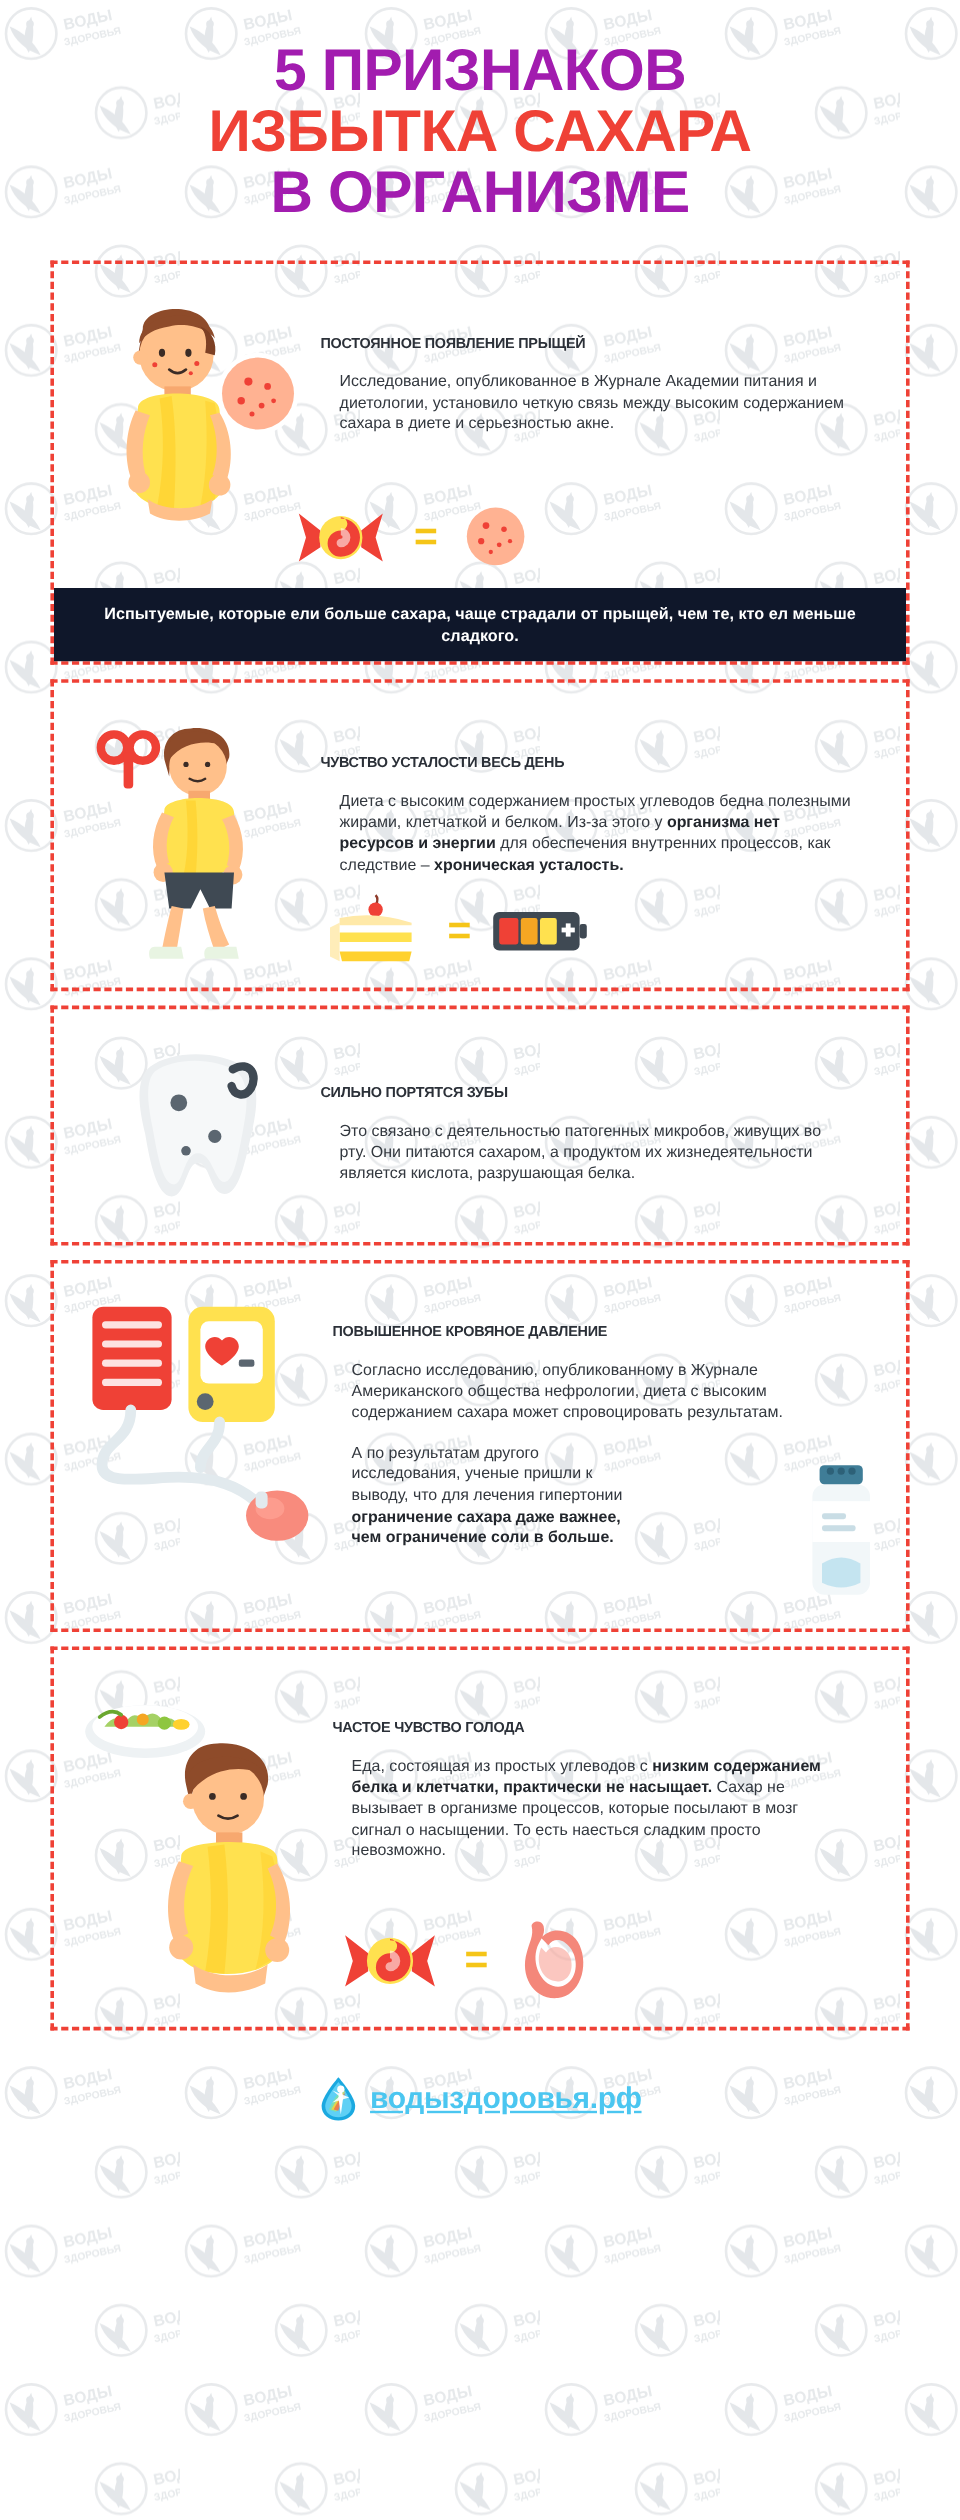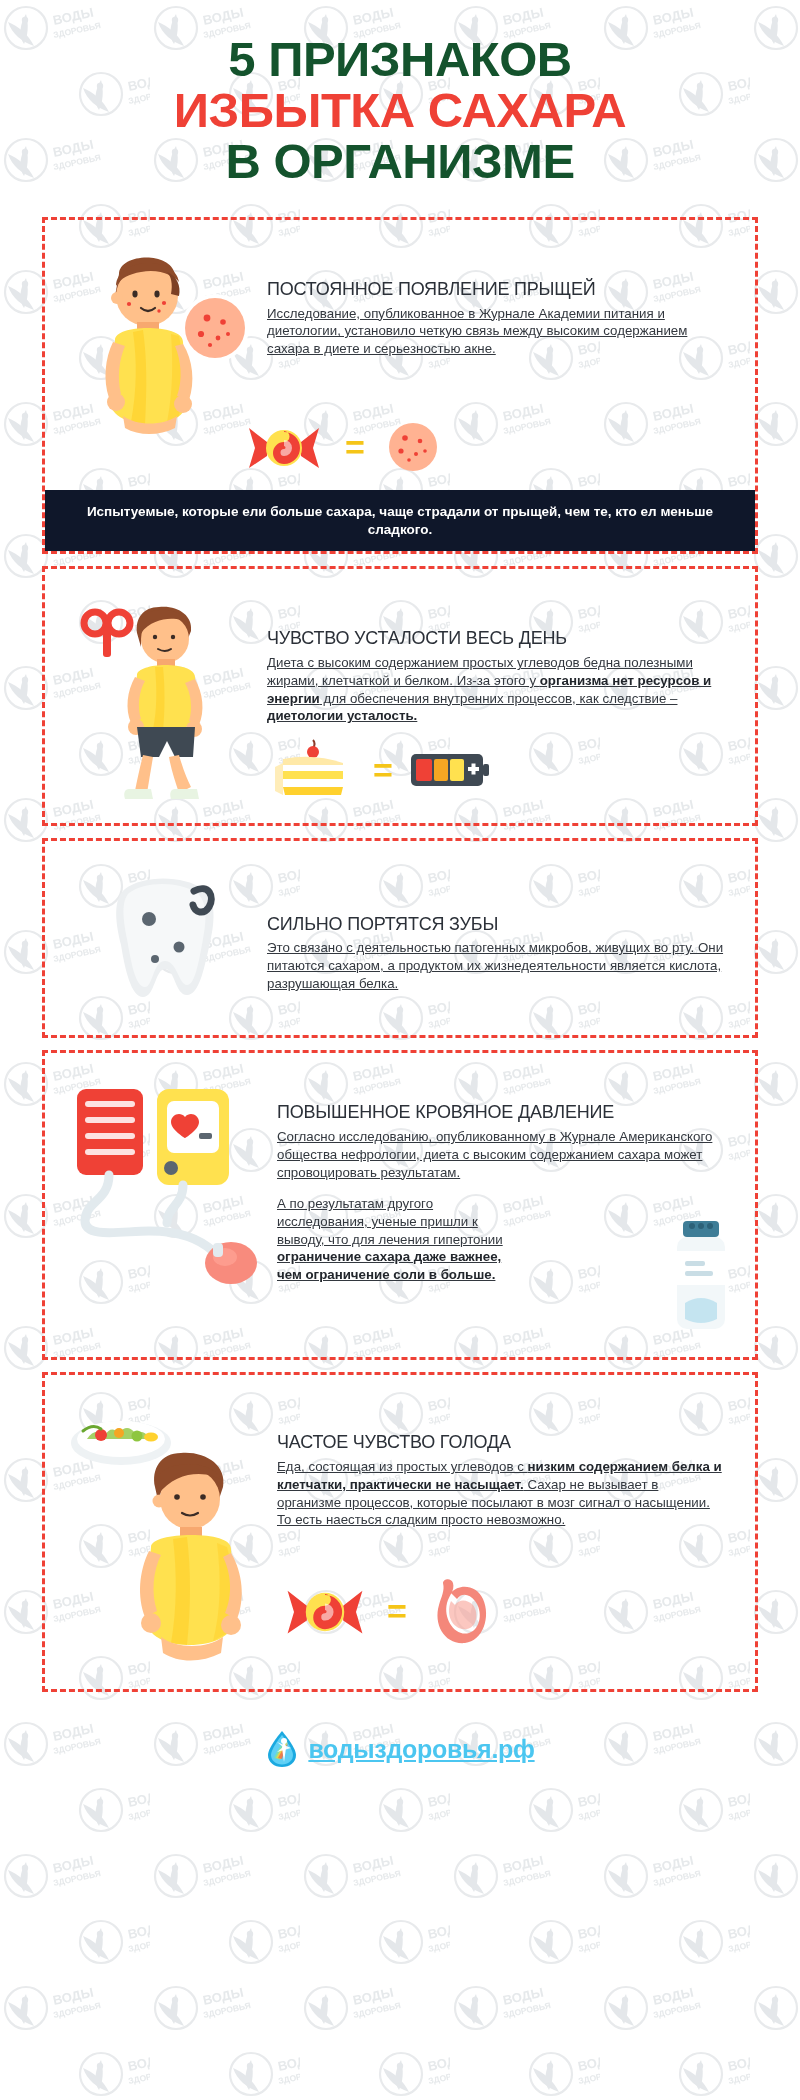--- a/index.html
+++ b/index.html
@@ -36,21 +36,21 @@
     text-align: center;
     padding: 34px 20px 18px 20px;
   }
   .title-line {
     font-weight: bold;
     letter-spacing: -0.5px;
     line-height: 1.04;
     font-size: 49px;
     text-transform: uppercase;
   }
-  .title-line.dark { color: #14532d; }
+  .title-line.dark { color: #a21caf; }
   .title-line.red  { color: #ef4136; }
 
   
   .card {
     position: relative;
     margin: 12px 42px 0 42px;
     border: 3px dashed #ef4136;
     background: transparent;
   }
   .card-inner {
@@ -66,34 +66,33 @@
     position: relative;
     min-height: 180px;
   }
   .text-col {
     flex: 1 1 auto;
     padding-top: 40px;
     padding-left: 4px;
     padding-right: 6px;
   }
   .sec-head {
-    font-size: 18px;
-    font-weight: normal;
+    font-size: 12px;
+    font-weight: bold;
     letter-spacing: -0.2px;
     text-transform: uppercase;
     color: #2b3038;
     margin: 0 0 5px 0;
     line-height: 1.1;
   }
   .sec-body {
     font-size: 13.3px;
     line-height: 1.33;
     color: #33383f;
-    margin: 0;
-    text-decoration: underline;
+    margin: 16px;
   }
   .sec-body b { font-weight: bold; color: #22262c; }
   .sec-body + .sec-body { margin-top: 14px; }
 
   
   .banner {
     background: #0f172a;
     color: #ffffff;
     font-weight: bold;
     font-size: 13.5px;
@@ -273,21 +272,21 @@
 
           <path d="M80 166 C76 182, 74 192, 72 202 L84 204 C86 192, 88 180, 90 168 Z" fill="#ffc08a"></path>
           <path d="M116 166 C120 180, 124 190, 128 198 L116 204 C112 192, 108 180, 106 168 Z" fill="#ffc08a"></path>
 
           <path d="M66 200 L88 200 L90 210 L62 210 C60 204, 62 200, 66 200 Z" fill="#e8f4e2"></path>
           <path d="M112 200 L134 200 L136 210 L108 210 C106 204, 108 200, 112 200 Z" fill="#e8f4e2"></path>
         </svg>
       </div>
       <div class="text-col">
         <h3 class="sec-head">ЧУВСТВО УСТАЛОСТИ ВЕСЬ ДЕНЬ</h3>
-        <p class="sec-body">Диета с высоким содержанием простых углеводов бедна полезными жирами, клетчаткой и белком. Из-за этого у <b>организма нет ресурсов и энергии</b> для обеспечения внутренних процессов, как следствие – <b>диетологии усталость.</b></p>
+        <p class="sec-body">Диета с высоким содержанием простых углеводов бедна полезными жирами, клетчаткой и белком. Из-за этого у <b>организма нет ресурсов и энергии</b> для обеспечения внутренних процессов, как следствие – <b>хроническая усталость.</b></p>
 
         <div class="equation" style="margin-top:14px;">
           <svg width="92" height="62" viewBox="0 0 92 62">
             <path d="M46 10 q3 -6 0 -9" stroke="#8e3b2a" stroke-width="2" fill="none"></path>
             <circle cx="46" cy="13" r="6" fill="#ef4136"></circle>
             <path d="M16 24 L76 24 L76 32 L16 32 Z" fill="#ffffff"></path>
             <path d="M16 32 L76 32 L76 40 L16 40 Z" fill="#ffe14f"></path>
             <path d="M16 40 L76 40 L76 48 L16 48 Z" fill="#ffffff"></path>
             <path d="M16 48 L76 48 L74 56 L18 56 Z" fill="#ffd12e"></path>
             <path d="M16 20 q30 -6 60 4 L76 26 L16 26 Z" fill="#ffe9a8"></path>

